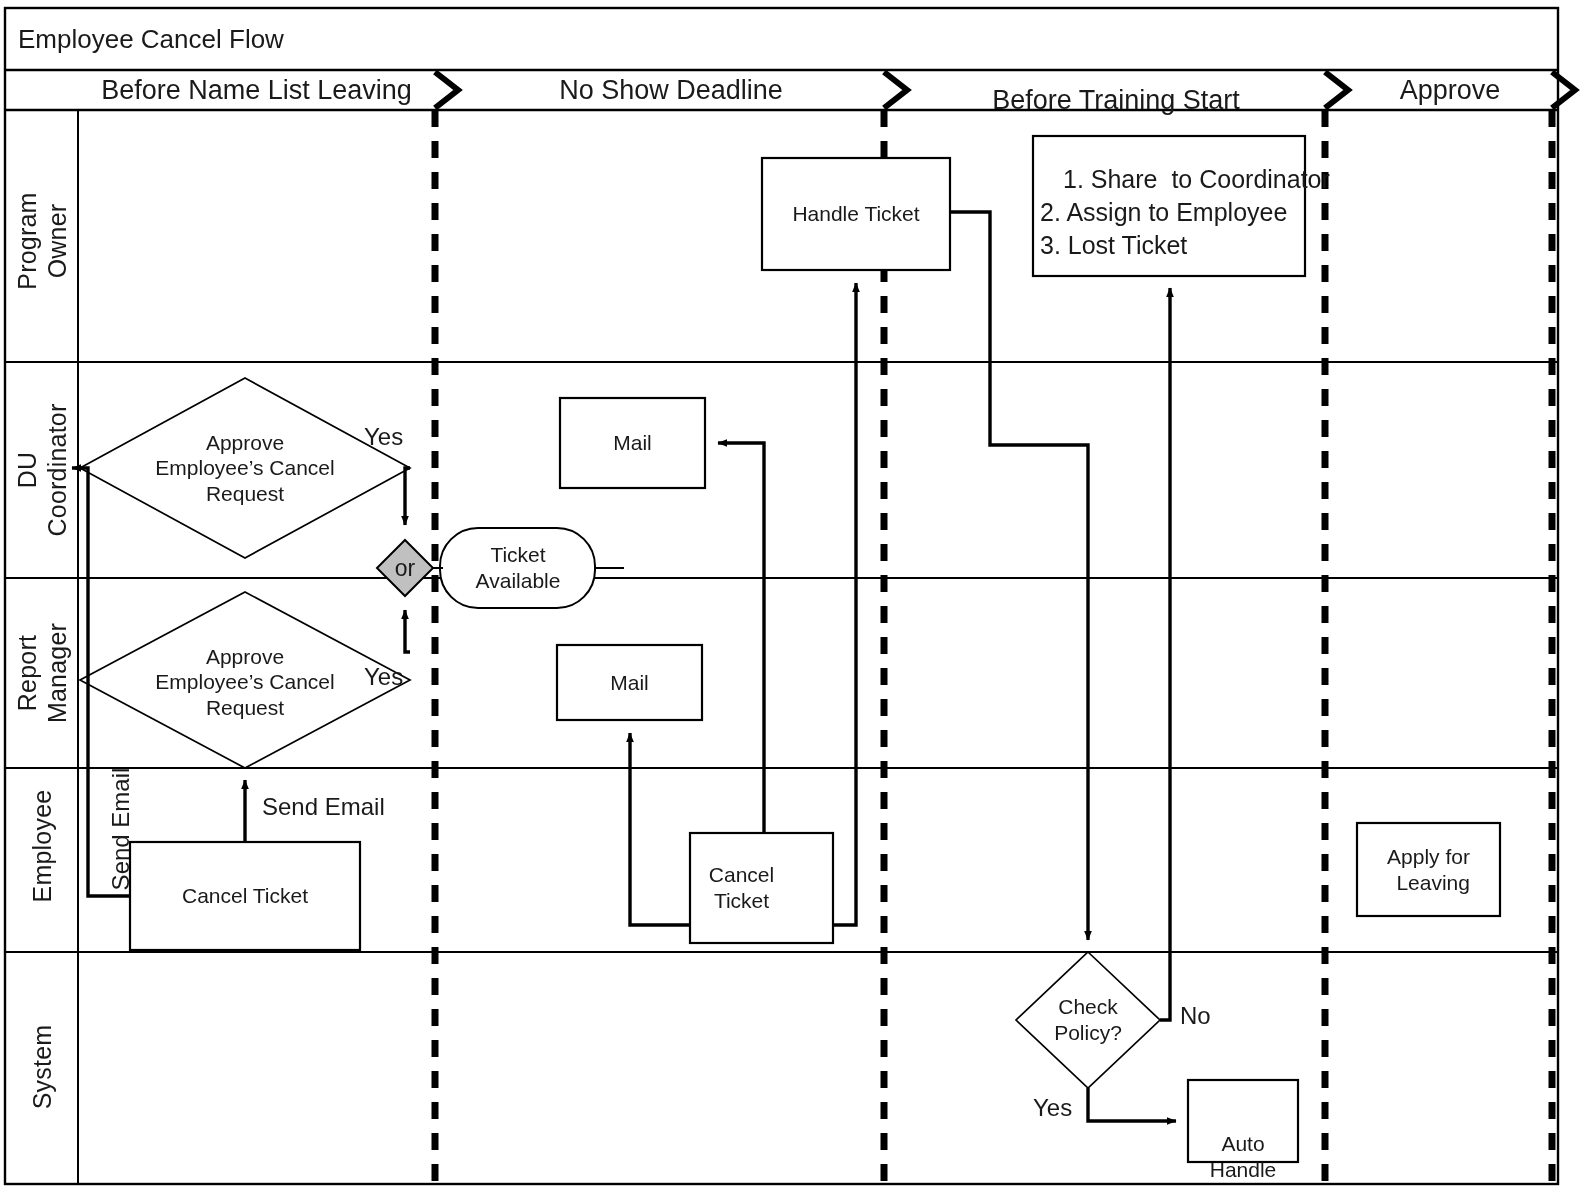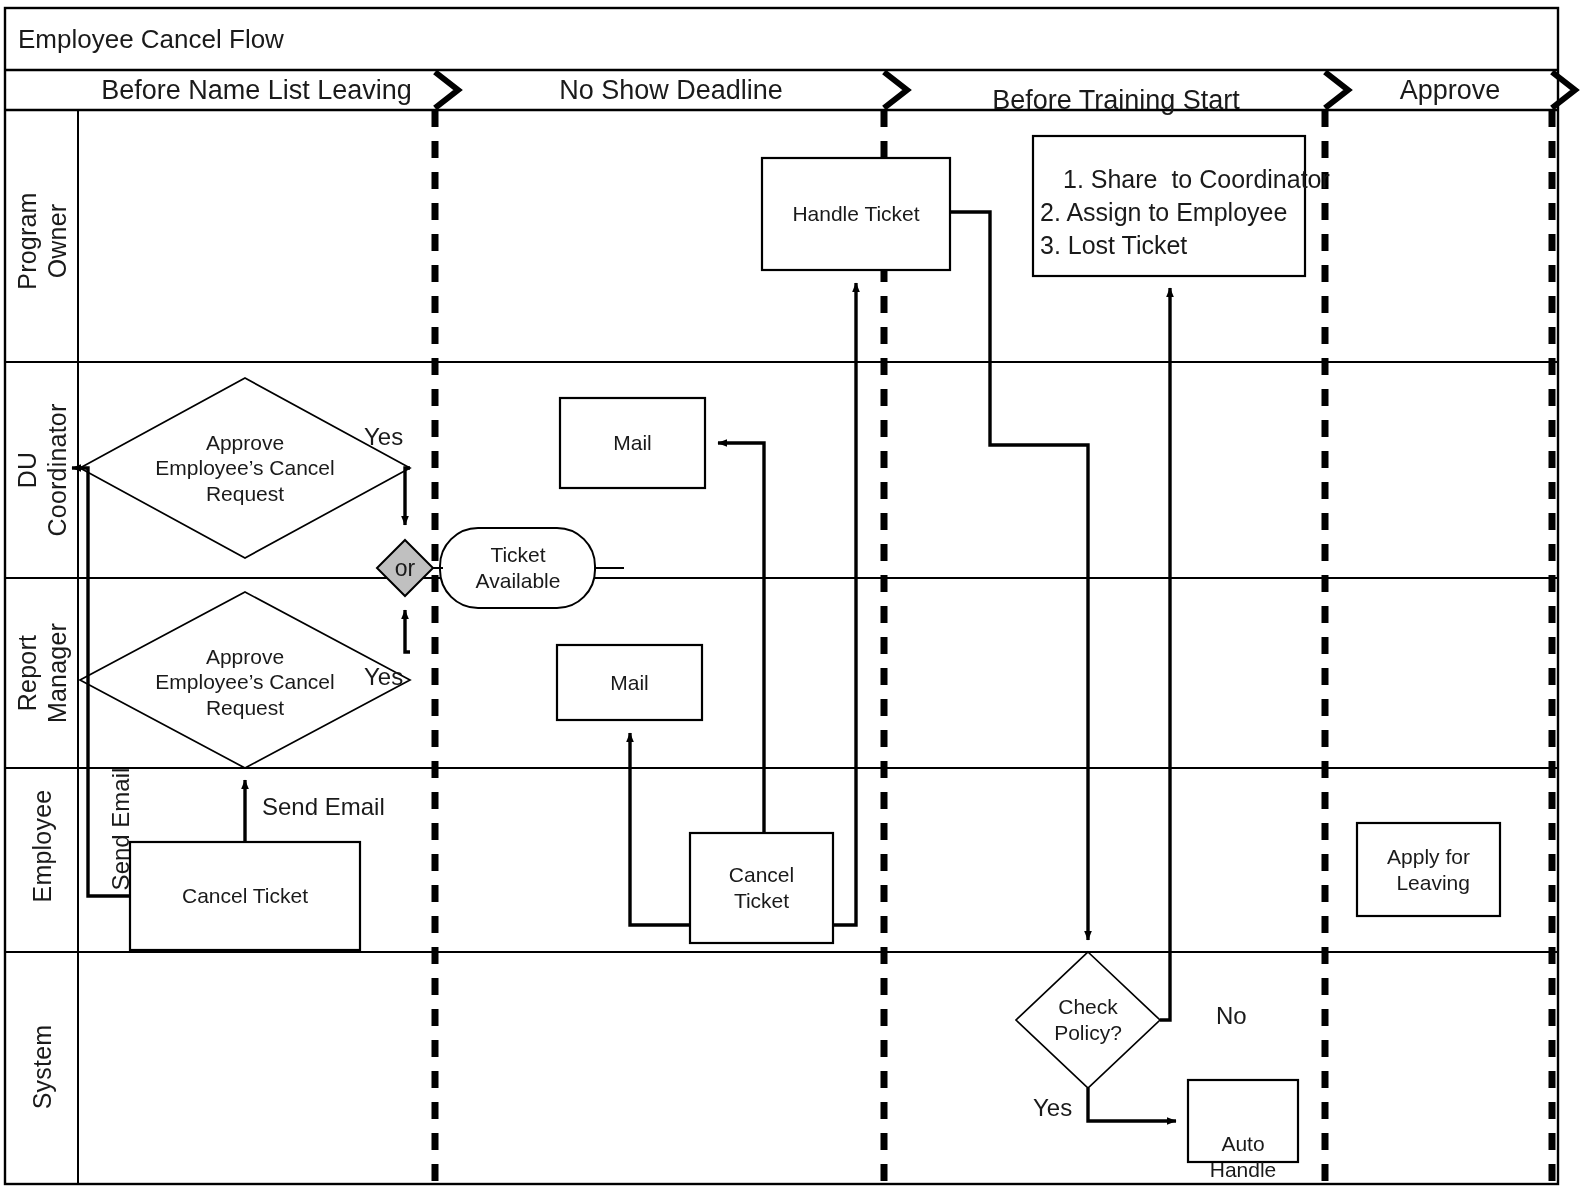--- a/index.html
+++ b/index.html
@@ -133,31 +133,31 @@
 
   <div class="txt ctr" style="left:377px;top:552px;width:56px;height:32px;font-size:23px;">or</div>
 
   <div class="txt node-label ctr" style="left:443px;top:530px;width:150px;height:76px;white-space:pre-line;">Ticket
 Available</div>
 
   <div class="txt node-label ctr" style="left:560px;top:398px;width:145px;height:90px;">Mail</div>
   <div class="txt node-label ctr" style="left:557px;top:645px;width:145px;height:75px;">Mail</div>
 
   <div class="txt node-label ctr" style="left:130px;top:842px;width:230px;height:108px;">Cancel Ticket</div>
-  <div class="txt node-label ctr" style="left:690px;top:833px;width:143px;height:110px;white-space:pre-line;">Cancel
+  <div class="txt node-label ctr" style="left:670px;top:833px;width:143px;height:110px;white-space:pre-line;">Cancel
 Ticket</div>
 
   <div class="txt node-label ctr" style="left:1357px;top:823px;width:143px;height:93px;white-space:pre-line;text-align:right;">Apply for
 Leaving</div>
 
   <div class="txt node-label ctr" style="left:1028px;top:978px;width:120px;height:84px;white-space:pre-line;">Check
 Policy?</div>
   <div class="txt node-label ctr" style="left:1188px;top:1116px;width:110px;height:82px;white-space:pre-line;">Auto
 Handle</div>
 
   <div class="txt edge-label" style="left:364px;top:423px;">Yes</div>
   <div class="txt edge-label" style="left:364px;top:663px;">Yes</div>
   <div class="txt edge-label rot" style="left:36px;top:815px;width:170px;text-align:center;">Send Email</div>
   <div class="txt edge-label" style="left:262px;top:793px;">Send Email</div>
-  <div class="txt edge-label" style="left:1216px;top:1002px;">No</div>
+  <div class="txt edge-label" style="left:1180px;top:1002px;">No</div>
   <div class="txt edge-label" style="left:1033px;top:1094px;">Yes</div>
 
 </div>
 
 </body></html>

